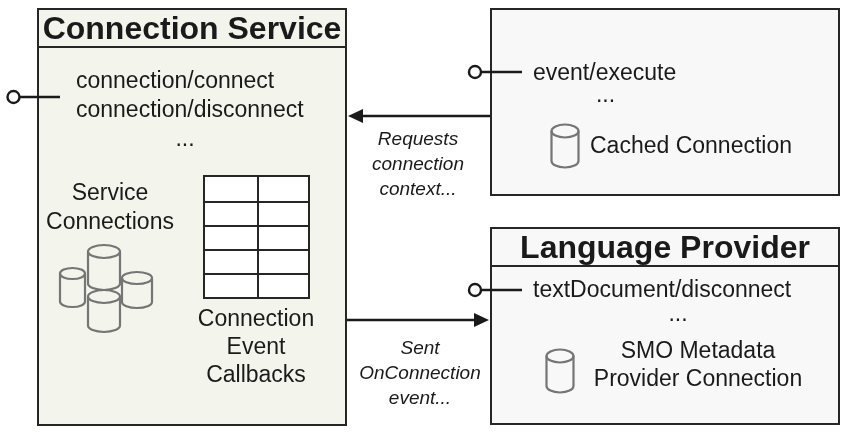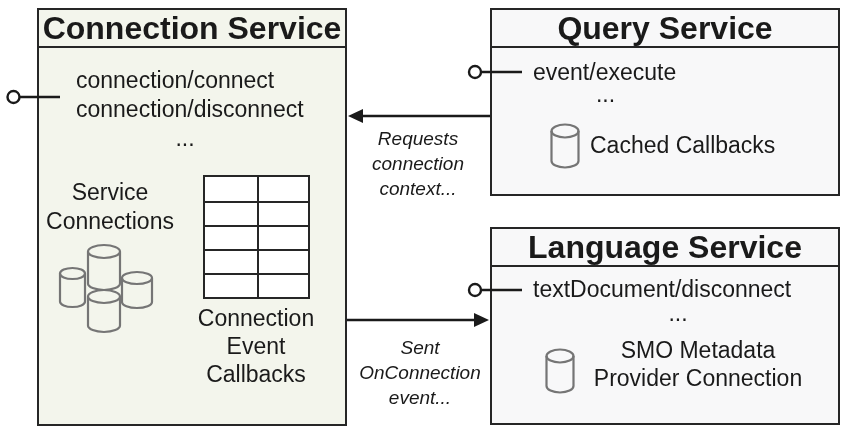--- a/index.html
+++ b/index.html
@@ -118,32 +118,31 @@
       <div></div>
       <div></div>
       <div></div>
     </div>
     <div id="callbacks-label" class="abs body-text ml">Connection
 Event
 Callbacks</div>
   </div>
 
   <div id="query-box" class="box">
-    <div class="box-header">Query Service</div>
     <div id="query-method" class="abs body-text">event/execute</div>
     <div id="query-ellipsis" class="abs body-text">...</div>
     <svg id="query-cyl" class="abs" width="30" height="46" viewBox="0 0 30 46">
       <path class="cyl-body" d="M1.5,8 L1.5,38 A13.5,6.5 0 0 0 28.5,38 L28.5,8 A13.5,6.5 0 0 0 1.5,8 Z"></path>
       <path class="cyl-rim" d="M1.5,8 A13.5,6.5 0 0 0 28.5,8"></path>
     </svg>
-    <div id="cached-label" class="abs body-text">Cached Callbacks</div>
+    <div id="cached-label" class="abs body-text">Cached Connection</div>
   </div>
 
   <div id="language-box" class="box">
-    <div class="box-header">Language Service</div>
+    <div class="box-header">Language Provider</div>
     <div id="lang-method" class="abs body-text">textDocument/disconnect</div>
     <div id="lang-ellipsis" class="abs body-text">...</div>
     <svg id="lang-cyl" class="abs" width="30" height="46" viewBox="0 0 30 46">
       <path class="cyl-body" d="M1.5,8 L1.5,38 A13.5,6.5 0 0 0 28.5,38 L28.5,8 A13.5,6.5 0 0 0 1.5,8 Z"></path>
       <path class="cyl-rim" d="M1.5,8 A13.5,6.5 0 0 0 28.5,8"></path>
     </svg>
     <div id="smo-label" class="abs body-text ml">SMO Metadata
 Provider Connection</div>
   </div>
 

